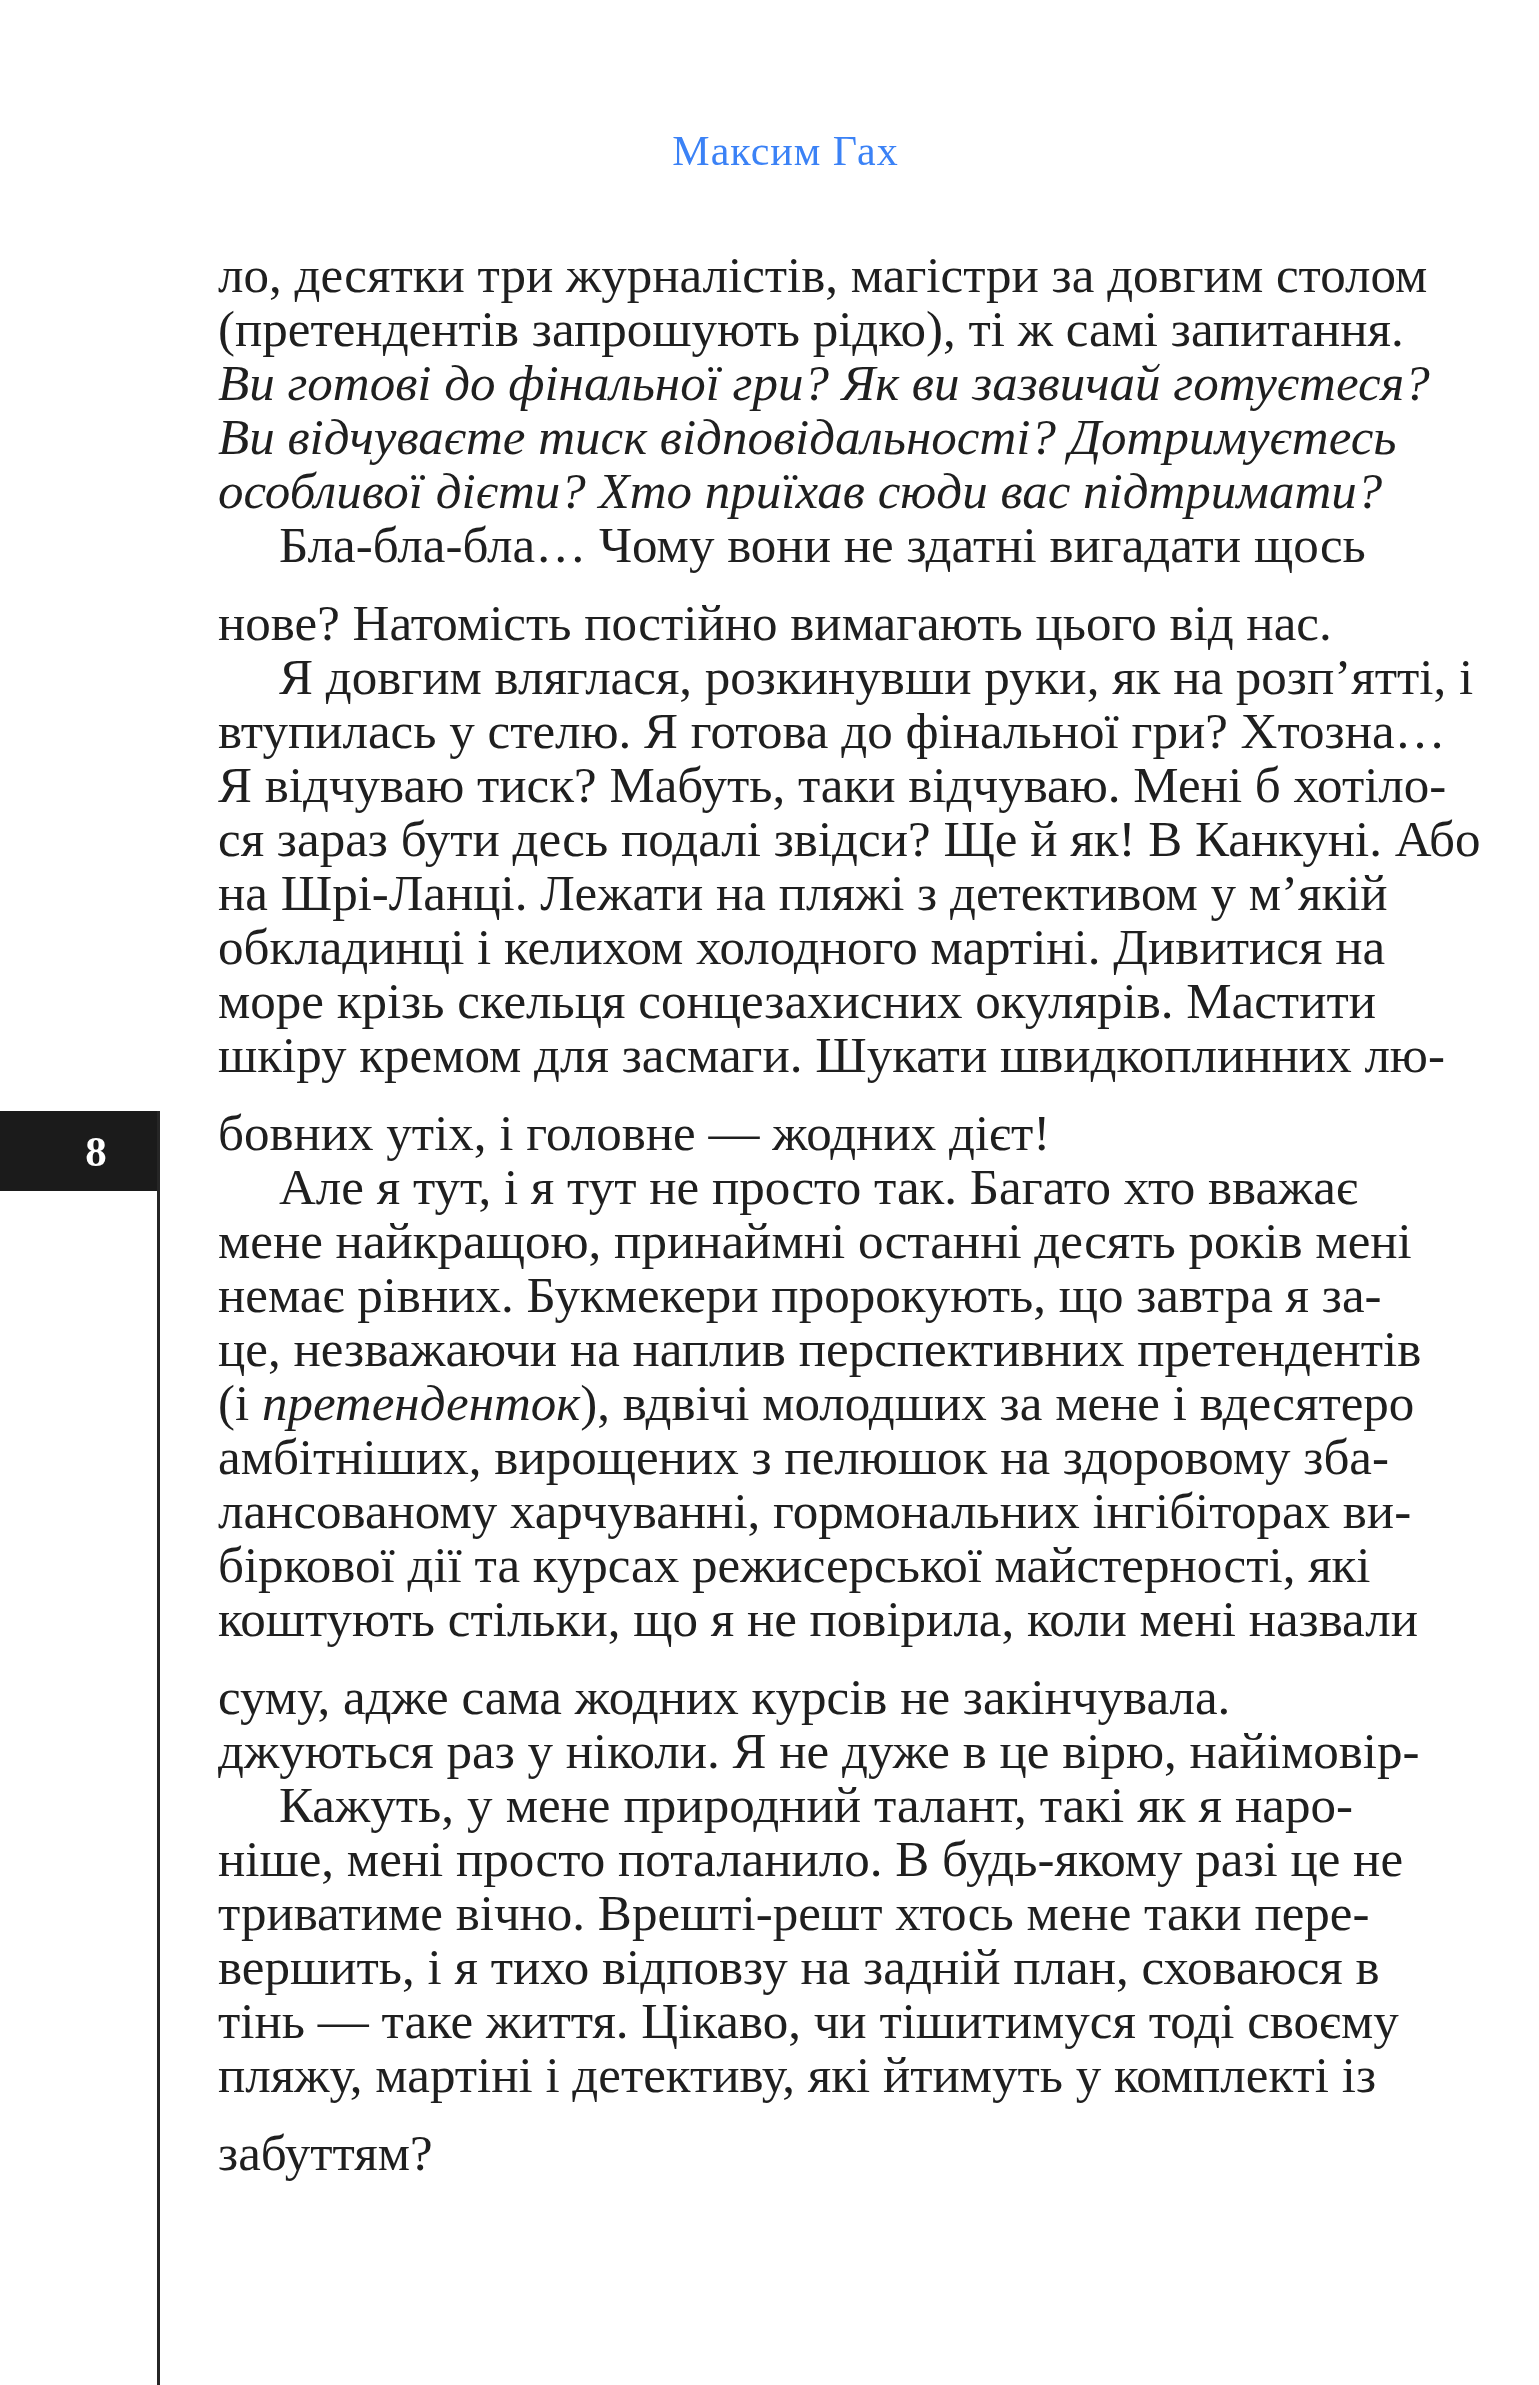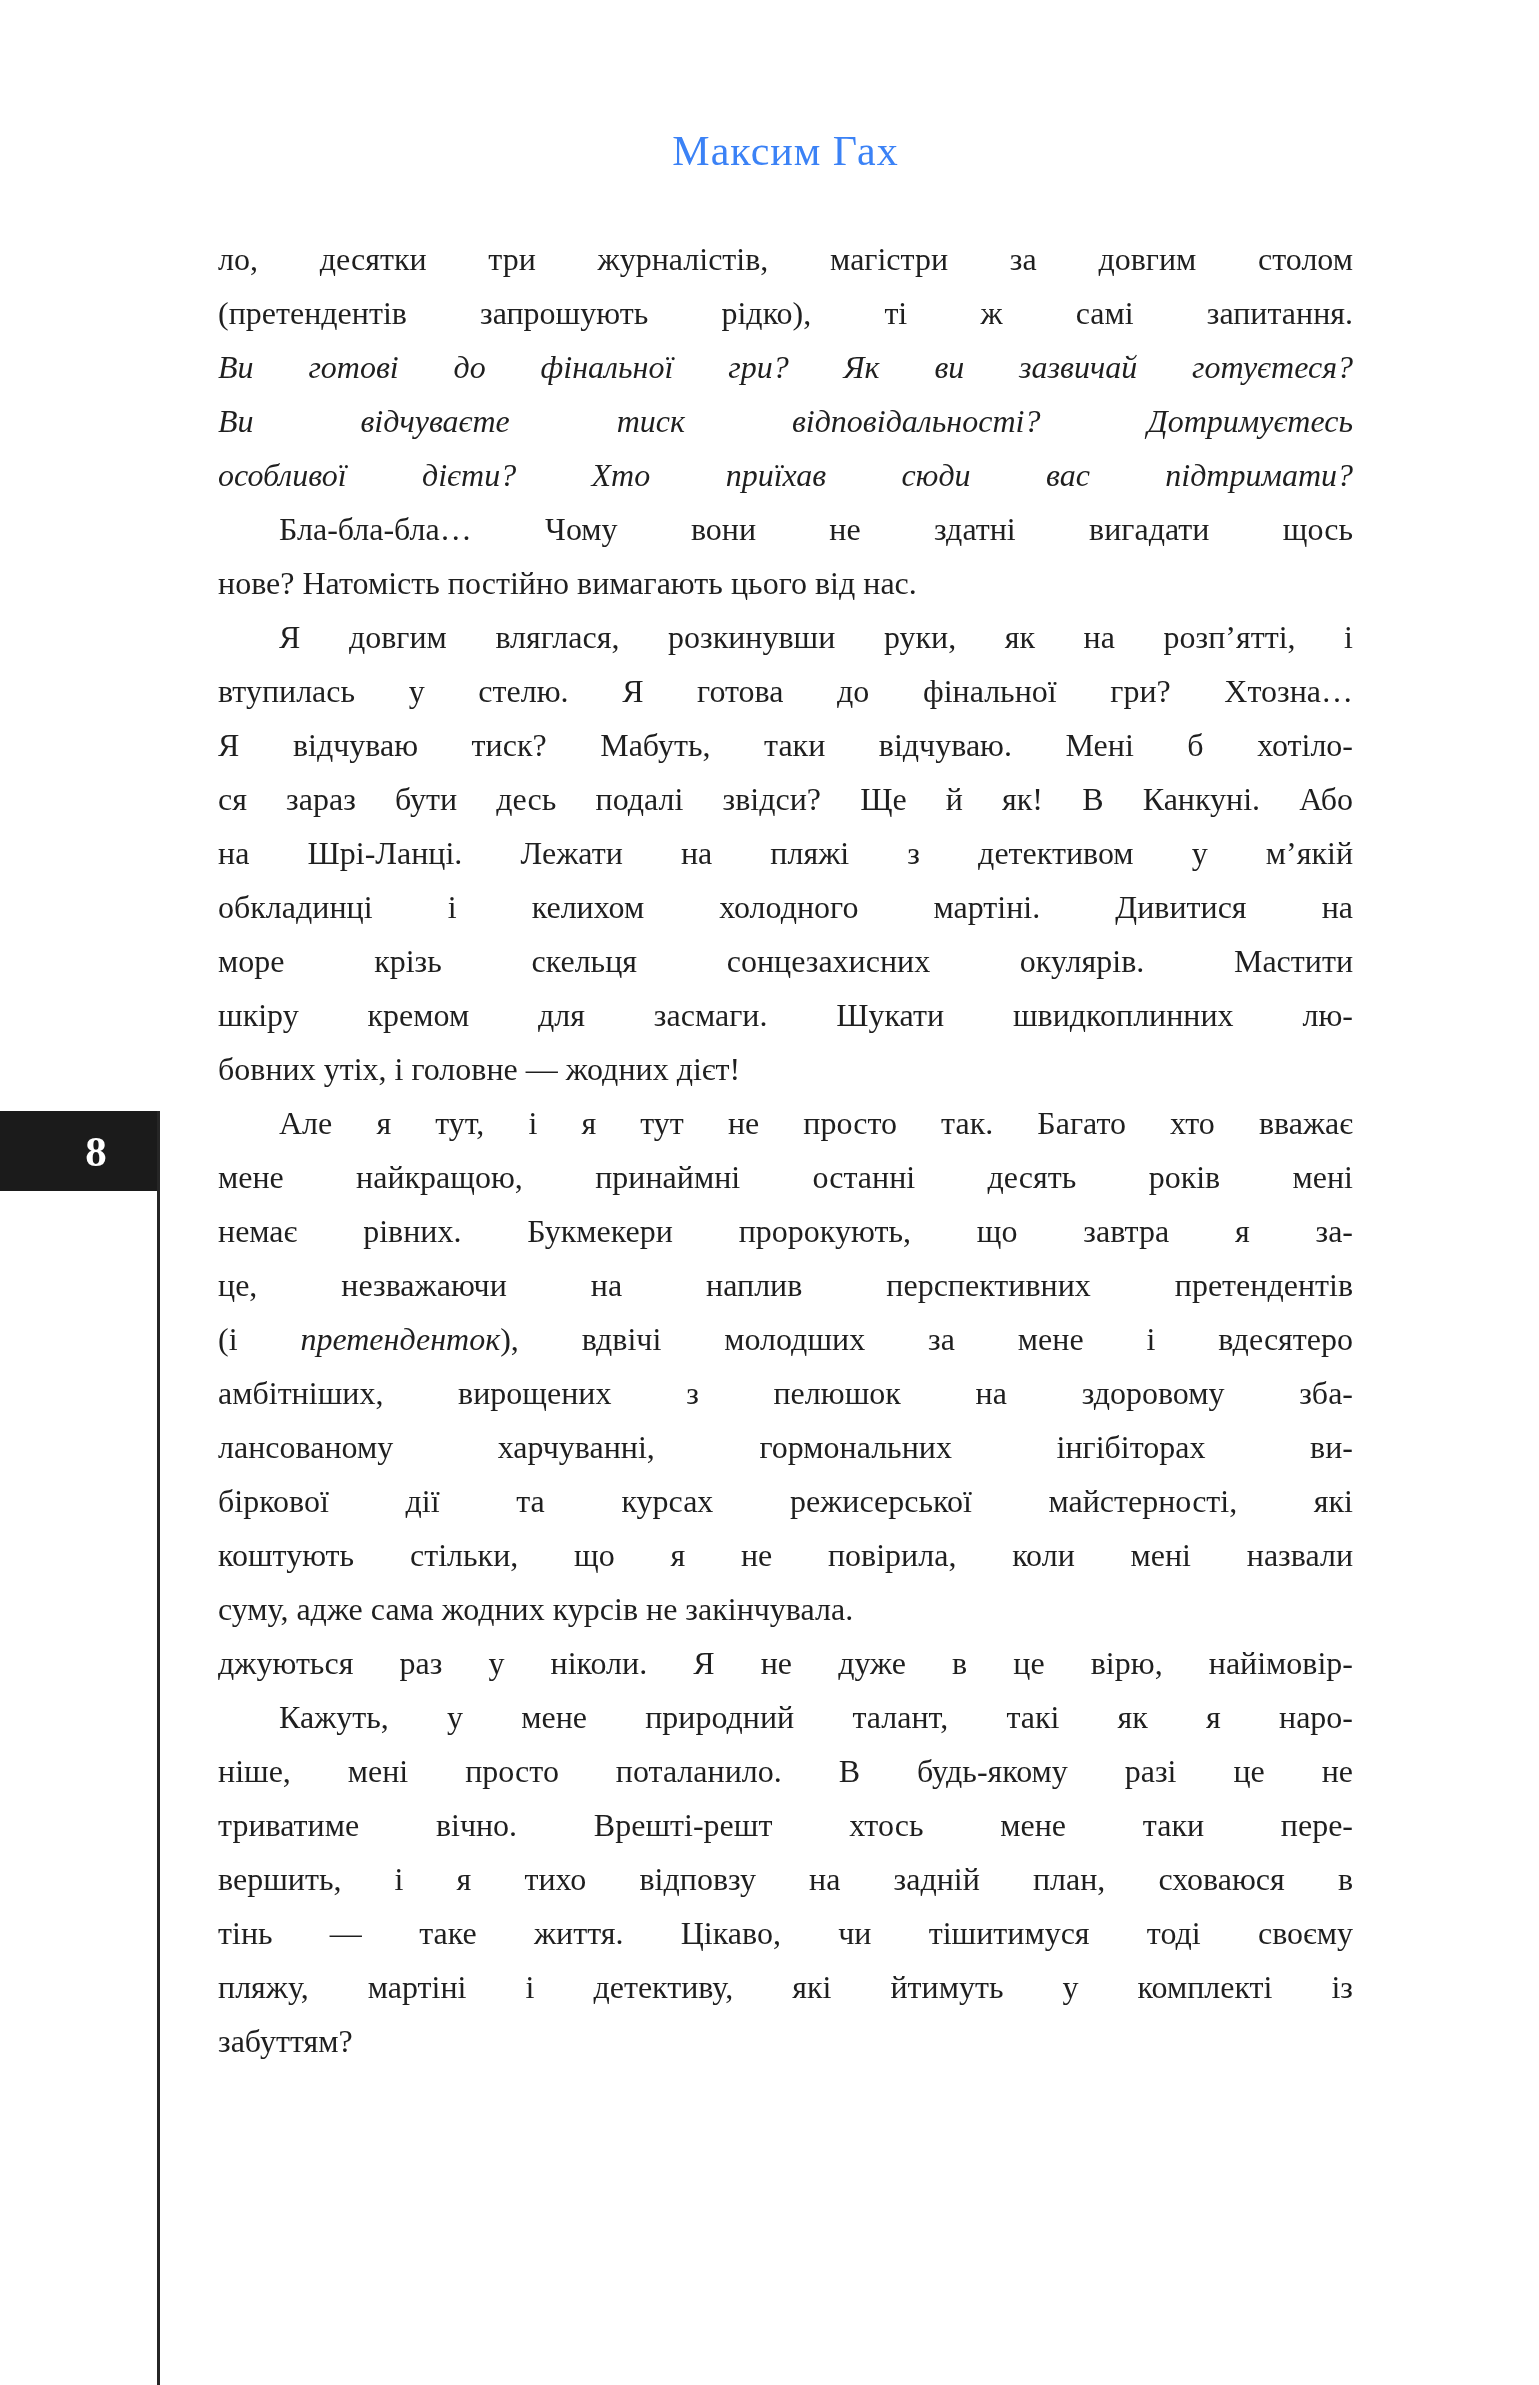--- a/index.html
+++ b/index.html
@@ -14,33 +14,34 @@
   .running-header {
     position: absolute;
     left: 218px; top: 127px; width: 1135px;
     text-align: center;
     font-size: 42px;
     letter-spacing: 1px;
     color: #3b82f6;
   }
   .text-block {
     position: absolute;
-    left: 218px; top: 232px; width: 1135px;
-    font-size: 32px;
+    left: 218px; top: 248px; width: 1135px;
+    font-size: 51px;
     line-height: 54px;
   }
   .line {
     height: 54px;
     text-align: justify;
     text-align-last: justify;
     white-space: nowrap;
   }
   .line.noj {
     text-align: right;
     text-align-last: left;
+    margin-top: 24px;
   }
   .line.indent { padding-left: 61px; }
   .line em { }
   .page-tab {
     position: absolute;
     left: 0; top: 1111px;
     width: 159px; height: 80px;
     background: #1b1b1b;
     box-sizing: border-box;
   }

